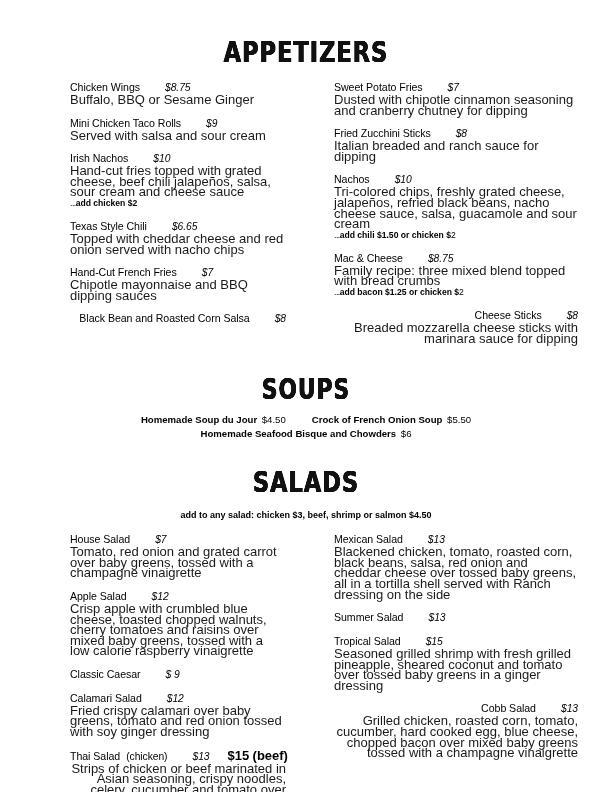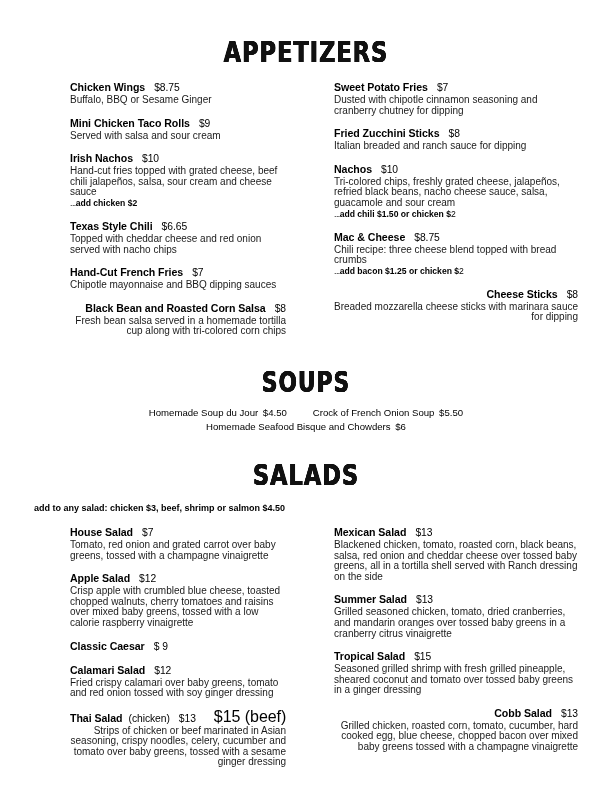--- a/index.html
+++ b/index.html
@@ -61,38 +61,39 @@
   .item { margin-bottom: 11px; }
   .item:last-child { margin-bottom: 0; text-align: right; }
 
   .item-head {
     font-size: 10.6px;
     font-weight: 700;
     line-height: 13px;
     letter-spacing: -0.05px;
     white-space: nowrap;
   }
-  .item-name { font-weight: 700; }
+  .item-name { font-weight: 400; }
   .item-qual {
     font-weight: 400;
     font-size: 10.3px;
     padding-left: 6px;
   }
   .item-price {
     font-weight: 400;
     font-size: 10.3px;
-    padding-left: 9px;
+    padding-left: 25px;
+    font-style: italic;
   }
   .item-price2 {
-    font-weight: 400;
-    font-size: 16px;
+    font-weight: 700;
+    font-size: 13px;
     padding-left: 18px;
   }
   .item-desc {
-    font-size: 10px;
+    font-size: 13px;
     font-weight: 400;
     line-height: 10.6px;
     margin-top: 1px;
     color: #1a1a1a;
   }
   .item-addon {
     font-size: 8.6px;
     line-height: 11px;
     font-weight: 700;
     color: #000;
@@ -103,26 +104,27 @@
   
   .soups-lines {
     text-align: center;
     margin-top: 9px;
   }
   .soup-line {
     font-size: 9.6px;
     line-height: 14px;
     white-space: nowrap;
   }
-  .soup-name  { font-weight: 400; }
+  .soup-name  { font-weight: 700; }
   .soup-price { font-weight: 400; padding-left: 2px; }
   .soup-gap   { display: inline-block; width: 26px; }
 
   
   .salad-note {
+    text-align: center;
     font-size: 9px;
     font-weight: 700;
     margin-top: 13px;
     margin-bottom: 13px;
   }
 </style>
 </head>
 <body>
 
 <div class="page">
@@ -147,40 +149,39 @@
         <div class="item">
           <div class="item-head"><span class="item-name">Texas Style Chili</span><span class="item-price">$6.65</span></div>
           <div class="item-desc">Topped with cheddar cheese and red onion served with nacho chips</div>
         </div>
         <div class="item">
           <div class="item-head"><span class="item-name">Hand-Cut French Fries</span><span class="item-price">$7</span></div>
           <div class="item-desc">Chipotle mayonnaise and BBQ dipping sauces</div>
         </div>
         <div class="item">
           <div class="item-head"><span class="item-name">Black Bean and Roasted Corn Salsa</span><span class="item-price">$8</span></div>
-          <div class="item-desc">Fresh bean salsa served in a homemade tortilla cup along with tri-colored corn chips</div>
         </div>
       </div>
     <div class="col col-right" id="appetizers-right">
         <div class="item">
           <div class="item-head"><span class="item-name">Sweet Potato Fries</span><span class="item-price">$7</span></div>
           <div class="item-desc">Dusted with chipotle cinnamon seasoning and cranberry chutney for dipping</div>
         </div>
         <div class="item">
           <div class="item-head"><span class="item-name">Fried Zucchini Sticks</span><span class="item-price">$8</span></div>
           <div class="item-desc">Italian breaded and ranch sauce for dipping</div>
         </div>
         <div class="item">
           <div class="item-head"><span class="item-name">Nachos</span><span class="item-price">$10</span></div>
           <div class="item-desc">Tri-colored chips, freshly grated cheese, jalapeños, refried black beans, nacho cheese sauce, salsa, guacamole and sour cream</div>
           <div class="item-addon"><span class="dots">...</span><span>add chili $1.50 or chicken $</span><span class="lite">2</span></div>
         </div>
         <div class="item">
           <div class="item-head"><span class="item-name">Mac &amp; Cheese</span><span class="item-price">$8.75</span></div>
-          <div class="item-desc">Chili recipe: three cheese blend topped with bread crumbs</div>
+          <div class="item-desc">Family recipe: three mixed blend topped with bread crumbs</div>
           <div class="item-addon"><span class="dots">...</span><span>add bacon $1.25 or chicken $</span><span class="lite">2</span></div>
         </div>
         <div class="item">
           <div class="item-head"><span class="item-name">Cheese Sticks</span><span class="item-price">$8</span></div>
           <div class="item-desc">Breaded mozzarella cheese sticks with marinara sauce for dipping</div>
         </div>
       </div>
   </div>
 
   <h1 class="section-heading" id="heading-soups">SOUPS</h1>
@@ -216,21 +217,20 @@
           <div class="item-desc">Strips of chicken or beef marinated in Asian seasoning, crispy noodles, celery, cucumber and tomato over baby greens, tossed with a sesame ginger dressing</div>
         </div>
       </div>
     <div class="col col-right" id="salads-right">
         <div class="item">
           <div class="item-head"><span class="item-name">Mexican Salad</span><span class="item-price">$13</span></div>
           <div class="item-desc">Blackened chicken, tomato, roasted corn, black beans, salsa, red onion and cheddar cheese over tossed baby greens, all in a tortilla shell served with Ranch dressing on the side</div>
         </div>
         <div class="item">
           <div class="item-head"><span class="item-name">Summer Salad</span><span class="item-price">$13</span></div>
-          <div class="item-desc">Grilled seasoned chicken, tomato, dried cranberries, and mandarin oranges over tossed baby greens in a cranberry citrus vinaigrette</div>
         </div>
         <div class="item">
           <div class="item-head"><span class="item-name">Tropical Salad</span><span class="item-price">$15</span></div>
           <div class="item-desc">Seasoned grilled shrimp with fresh grilled pineapple, sheared coconut and tomato over tossed baby greens in a ginger dressing</div>
         </div>
         <div class="item">
           <div class="item-head"><span class="item-name">Cobb Salad</span><span class="item-price">$13</span></div>
           <div class="item-desc">Grilled chicken, roasted corn, tomato, cucumber, hard cooked egg, blue cheese, chopped bacon over mixed baby greens tossed with a champagne vinaigrette</div>
         </div>
       </div>

